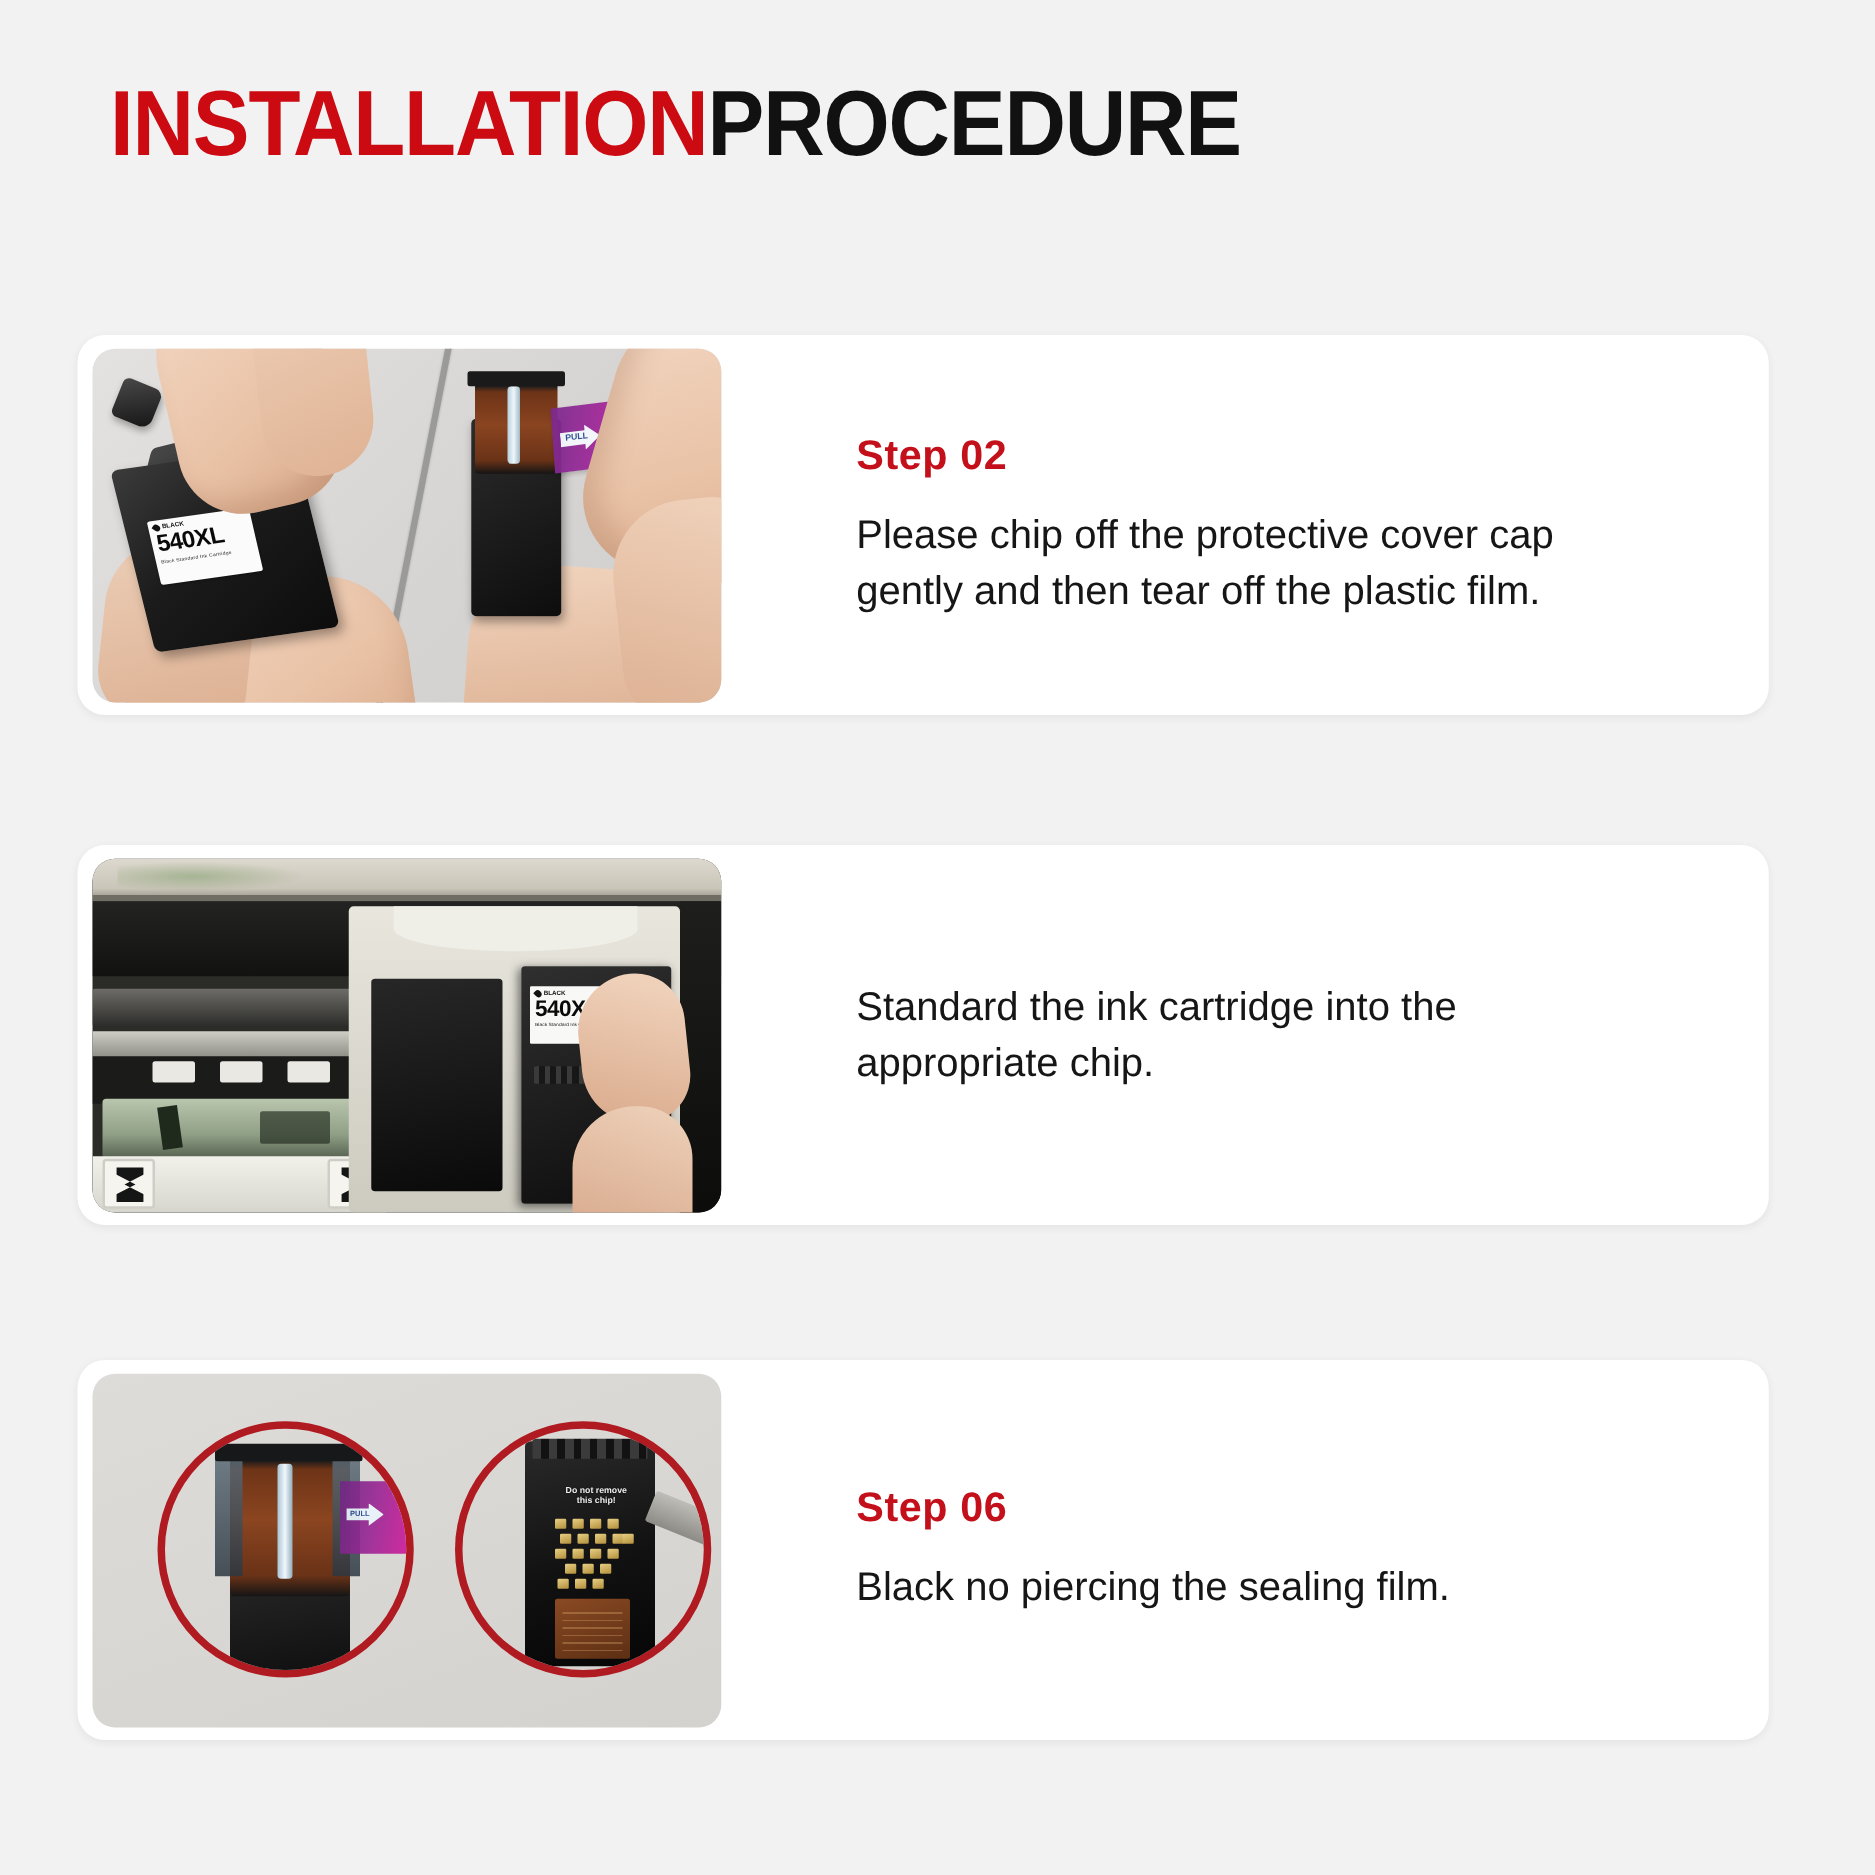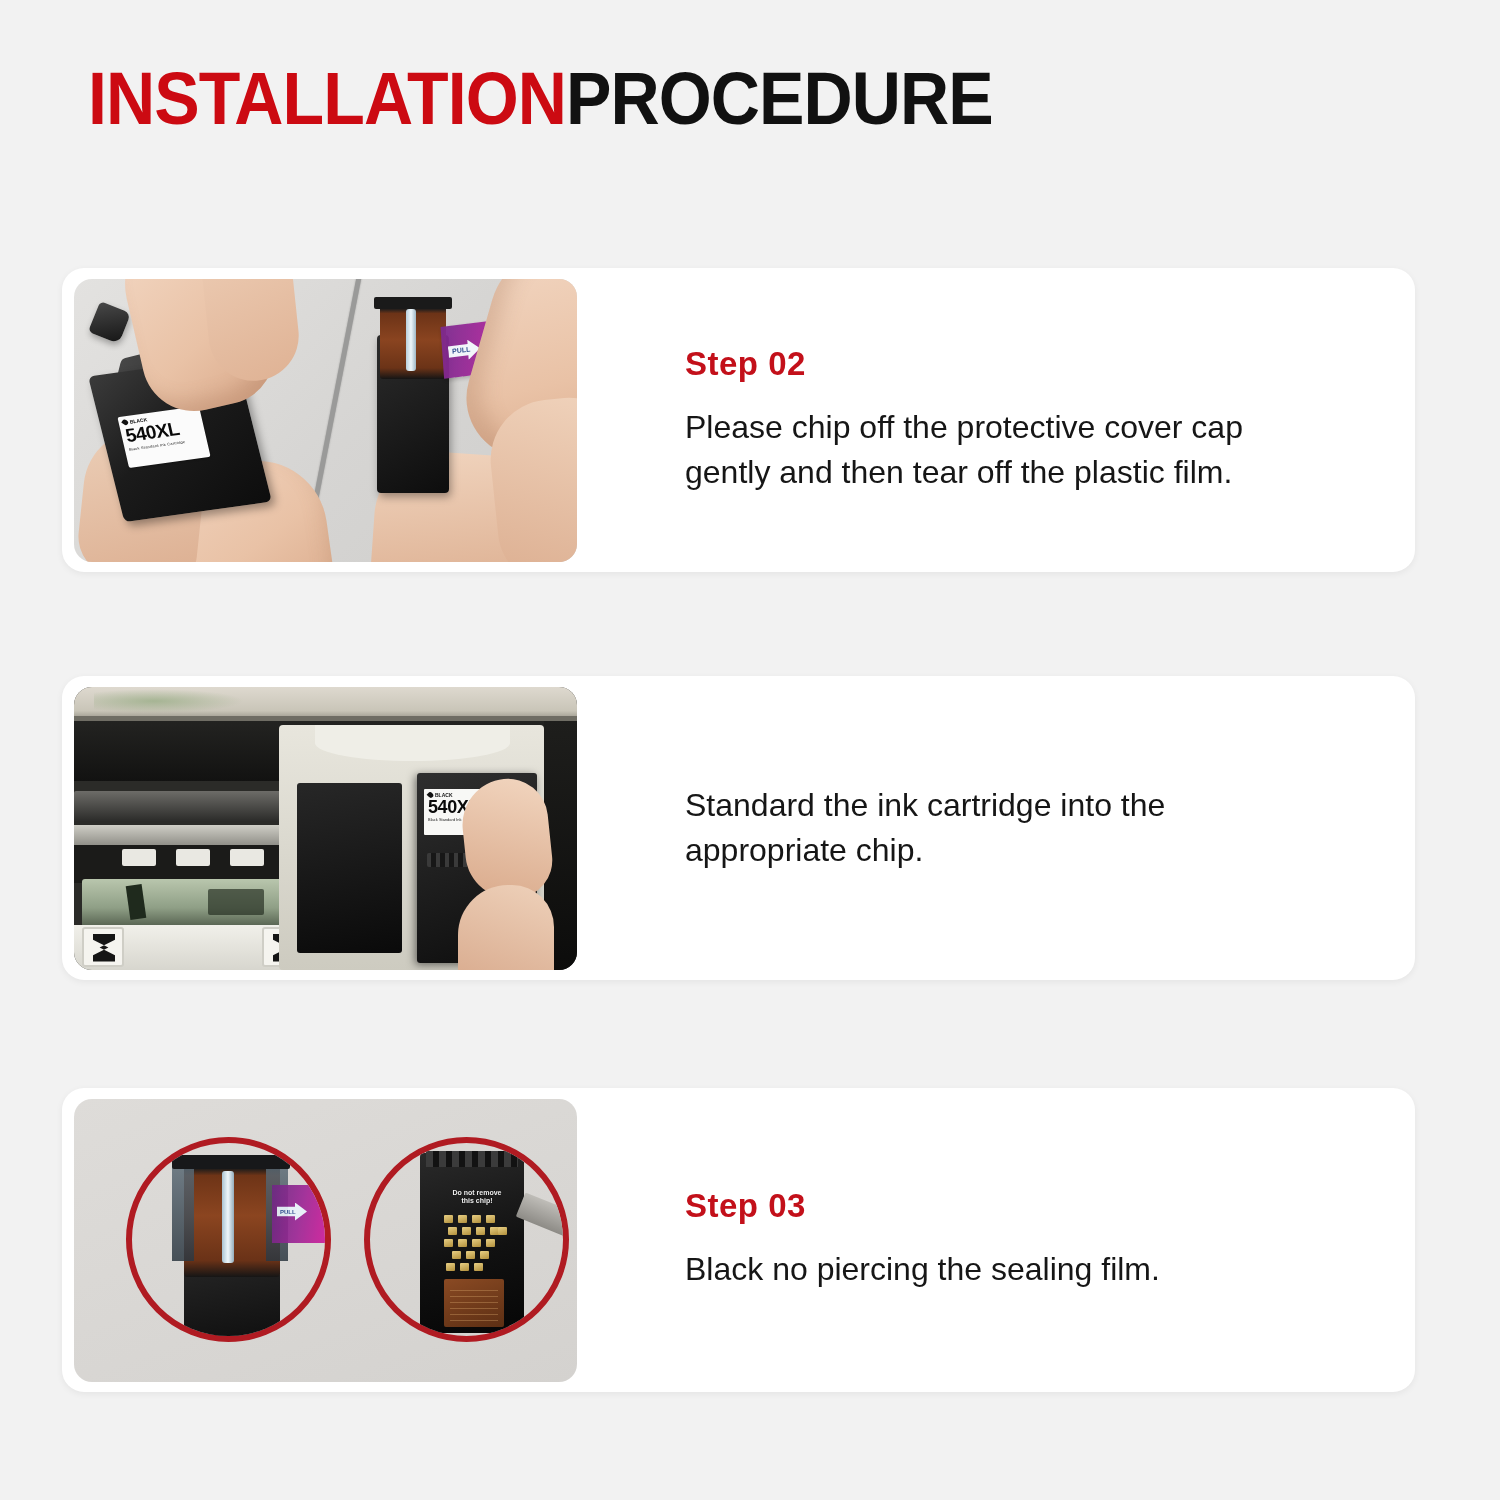--- a/index.html
+++ b/index.html
@@ -623,18 +623,18 @@
             <i style="left: 16px; top: 48px;"></i>
             <i style="left: 30px; top: 48px;"></i>
           </div>
         <div class="p3-flex"></div>
       </div>
       <div class="p3-ribbon"></div>
     </div>
   </div>
 
   <div class="step-text">
-    <div class="step-label">Step 03</div>
+    <div class="step-label">Step 06</div>
     <div class="step-desc">
       <span>Black no piercing the sealing film.</span>
     </div>
   </div>
 </div>
 
 </body></html>

